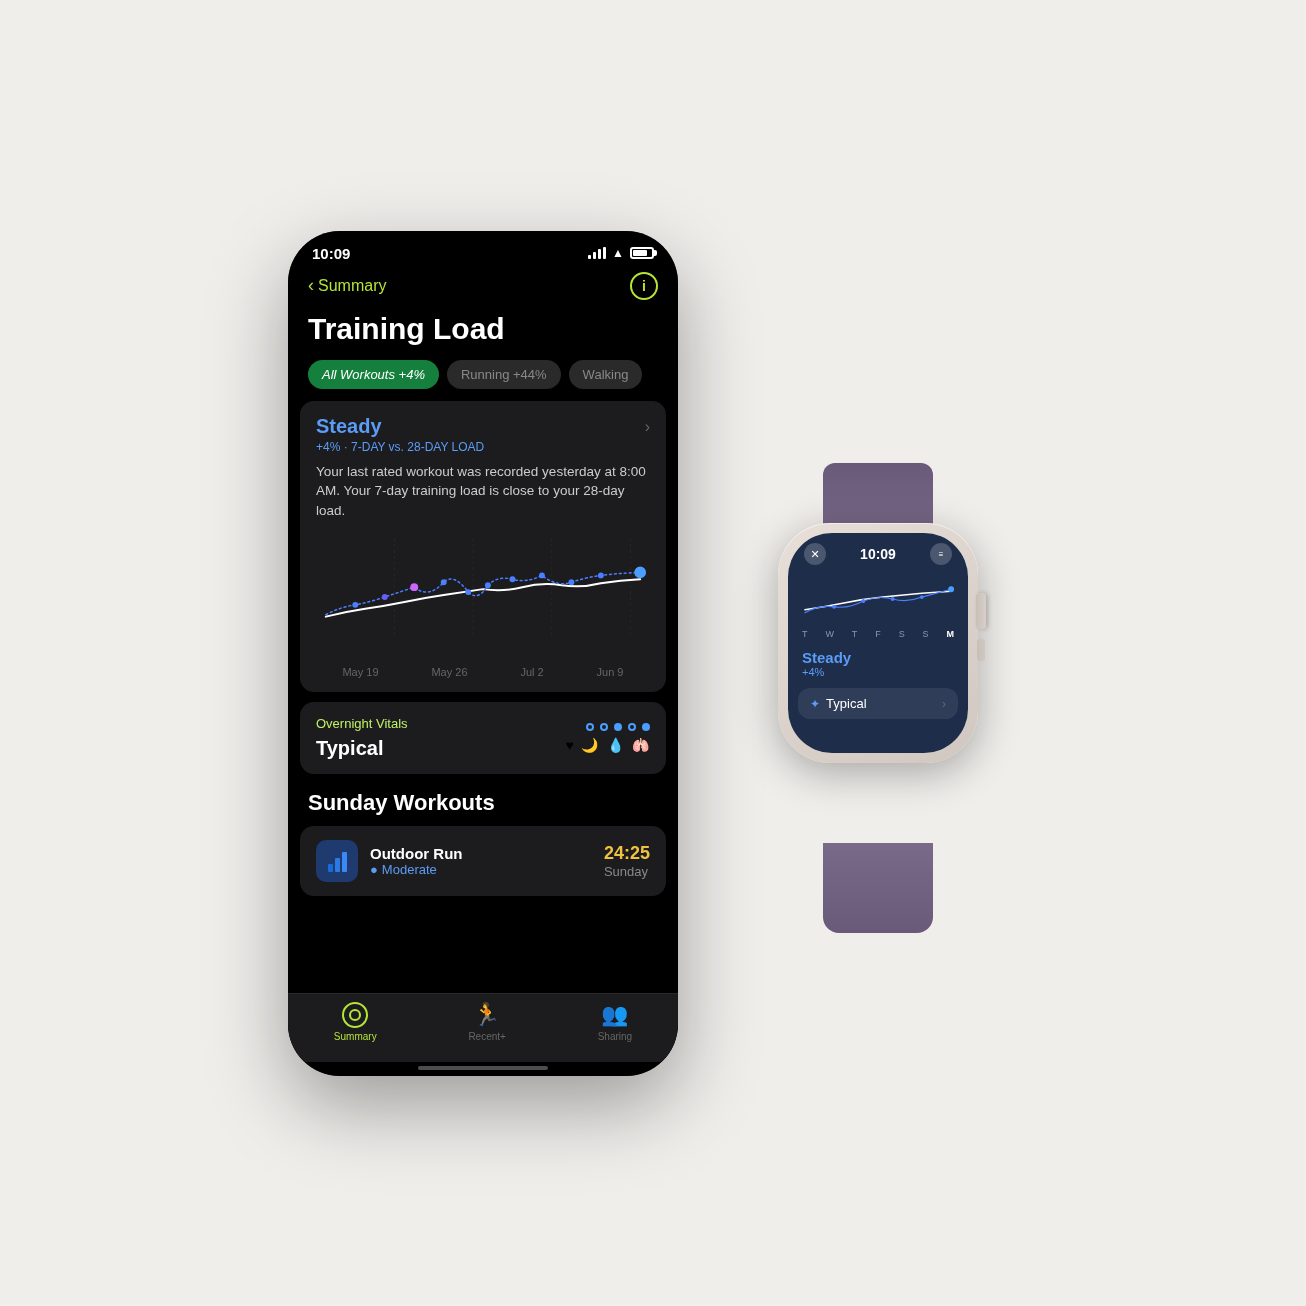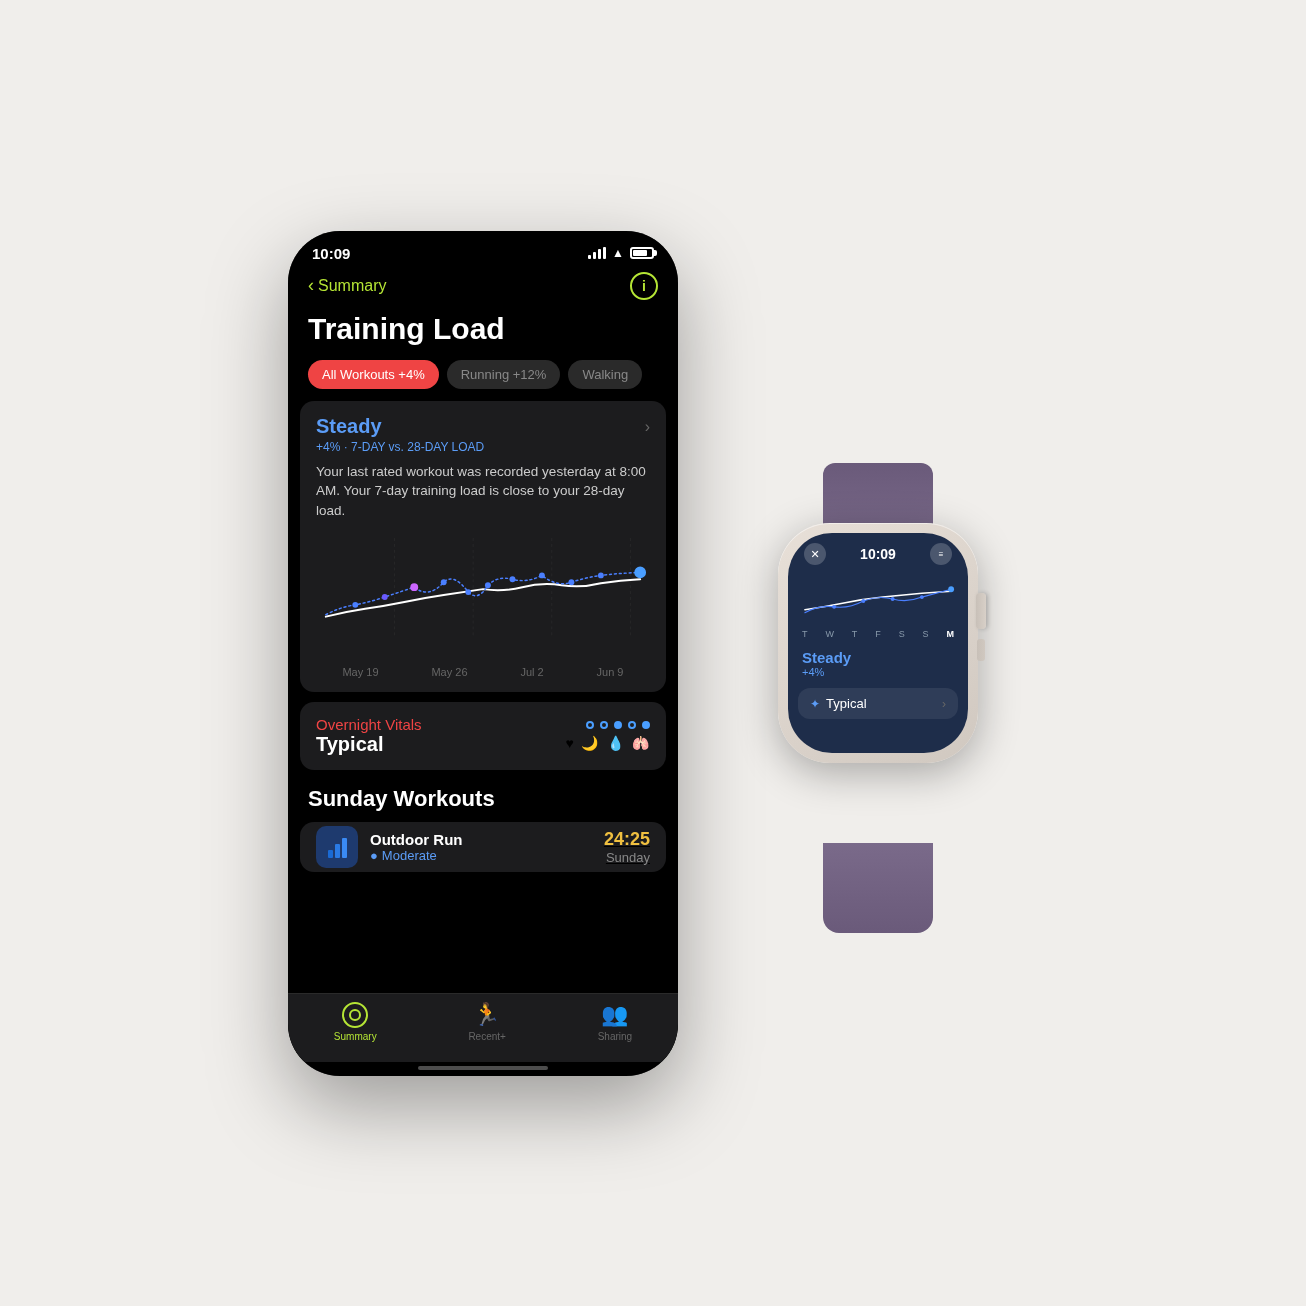--- a/index.html
+++ b/index.html
@@ -166,22 +166,23 @@
 
     .filter-tab {
       padding: 7px 14px;
       border-radius: 20px;
       font-size: 13px;
       font-weight: 500;
       white-space: nowrap;
     }
 
     .filter-tab.active {
-      background: #ef4444;
-      color: #fff;
+      background: #15803d;
+      color: #fff;
+      font-style: italic;
     }
 
     .filter-tab.inactive {
       background: #2a2a2a;
       color: #888;
     }
 
     .main-card {
       margin: 0 12px 10px;
       background: #1c1c1e;
@@ -253,23 +254,23 @@
       padding: 14px 16px;
       display: flex;
       justify-content: space-between;
       align-items: center;
       flex-shrink: 0;
     }
 
     .vitals-left {}
 
     .vitals-label {
-      color: #ef4444;
-      font-size: 15px;
-      margin-bottom: 0;
+      color: #bef264;
+      font-size: 13px;
+      margin-bottom: 6px;
     }
 
     .vitals-status {
       color: #fff;
       font-size: 20px;
       font-weight: 600;
     }
 
     .vitals-icons {
       display: flex;
@@ -309,21 +310,21 @@
       font-size: 22px;
       font-weight: 700;
       padding: 6px 20px 10px;
       flex-shrink: 0;
     }
 
     .workout-card {
       margin: 0 12px 10px;
       background: #1c1c1e;
       border-radius: 14px;
-      padding: 4px 16px;
+      padding: 14px 16px;
       display: flex;
       align-items: center;
       gap: 12px;
       flex-shrink: 0;
     }
 
     .workout-icon {
       width: 42px;
       height: 42px;
       border-radius: 10px;
@@ -368,22 +369,21 @@
       font-size: 18px;
       font-weight: 600;
     }
 
     .workout-day {
       color: #888;
       font-size: 13px;
     }
 
     .workout-right {
-      text-align: right;
-      text-decoration: underline;
+      text-align: left;
     }
 
     
     .tab-bar {
       background: #1c1c1e;
       border-top: 1px solid #2a2a2a;
       display: flex;
       justify-content: space-around;
       padding: 8px 0 20px;
       flex-shrink: 0;
@@ -655,21 +655,21 @@
         </div>
       </div>
 
       <div class="page-title">Training Load</div>
 
       <div class="filter-tabs">
         <div class="filter-tab active">
           <span>All Workouts +4%</span>
         </div>
         <div class="filter-tab inactive">
-          <span>Running +12%</span>
+          <span>Running +44%</span>
         </div>
         <div class="filter-tab inactive">
           <span>Walking</span>
         </div>
       </div>
 
       <div class="main-card">
         <div class="steady-header">
           <span class="steady-title">Steady</span>
           <span class="chevron-right">›</span>

